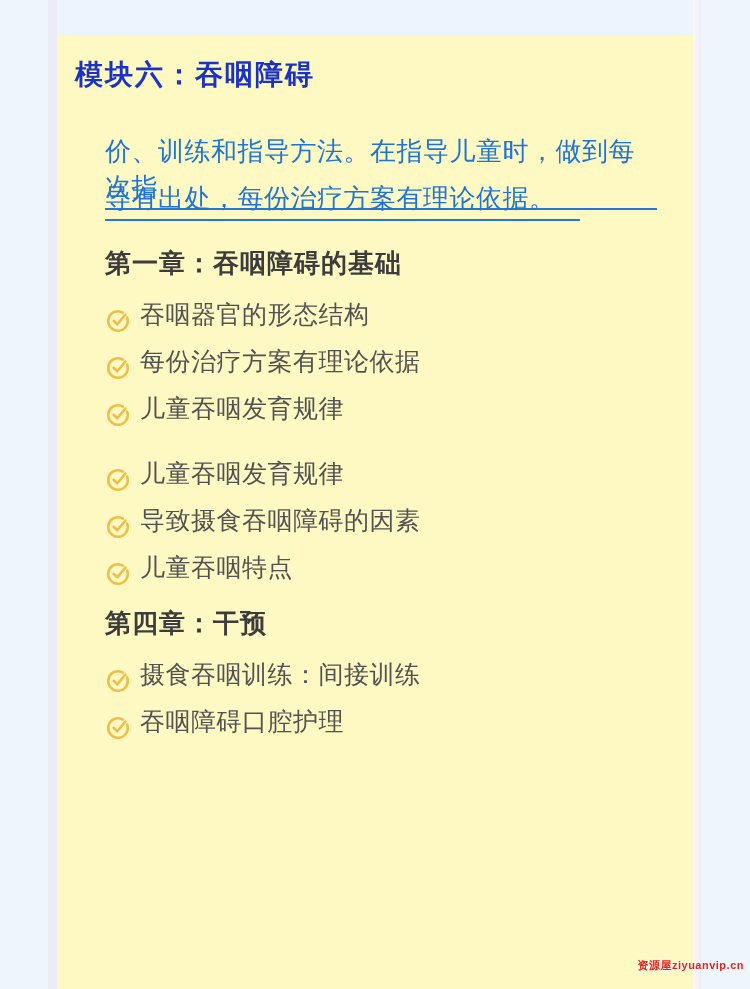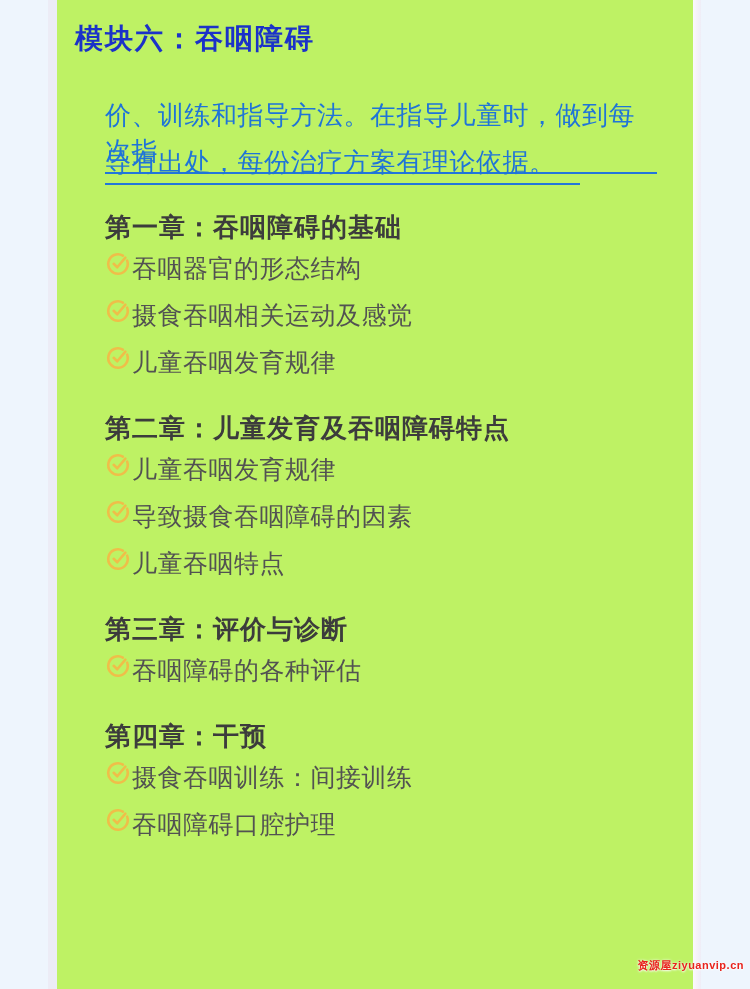--- a/index.html
+++ b/index.html
@@ -6,21 +6,21 @@
   body {
     width: 750px; height: 989px;
     overflow: hidden;
     position: relative;
     background: #EDF4FD;
     font-family: "Liberation Sans", sans-serif;
   }
   .layout { display: flex; width: 750px; height: 989px; }
   .strip-left  { width: 48px; background: #EEF5FD; }
   .shadow-left { width: 9px;  background: #ECECF6; }
-  .card { flex: 1; background: #bef264; min-width: 0; }
+  .card { flex: 1; background: #fef9c3; min-width: 0; margin-top: 36px; }
   .shadow-right { width: 8px; background: linear-gradient(to right, #FBF8FB, #EFEDF7); }
   .strip-right { width: 49px; background: #EEF5FD; }
 
   .page-title {
     margin: 22px 0 0 18px;
     font-size: 28px;
     line-height: 34px;
     font-weight: 700;
     letter-spacing: 2px;
     color: #1B32C8;
@@ -42,21 +42,21 @@
 
   .section { margin-top: 18px; }
   .section-title {
     margin: 0 0 6px 0;
     font-size: 26px;
     line-height: 36px;
     font-weight: 700;
     letter-spacing: 1px;
     color: #3C3C3C;
   }
-  .item { height: 47px; display: flex; align-items: flex-start; gap: 1px; }
+  .item { height: 47px; display: flex; align-items: flex-end; gap: 9px; font-family: Liberation Mono, monospace; }
   .check-icon { width: 26px; height: 26px; flex: 0 0 auto; }
   .check-icon svg { display: block; }
   .item-label {
     font-size: 25px;
     letter-spacing: 0.5px;
     color: #525252;
     line-height: 34px;
   }
 
   .watermark {
@@ -97,34 +97,33 @@
               </span>
               <span class="item-label">吞咽器官的形态结构</span>
             </div>
             <div class="item">
               <span class="check-icon">
                 <svg width="26" height="26" viewBox="0 0 24 24" fill="none">
                   <path d="M20.46 8.92 A 9 9 0 1 1 16.5 4.21" stroke="#EFBE49" stroke-width="2.4" stroke-linecap="round" fill="none"></path>
                   <path d="M8 11.8 L11.3 15 L18.8 6.2" stroke="#EFBE49" stroke-width="2.4" stroke-linecap="round" stroke-linejoin="round" fill="none"></path>
                 </svg>
               </span>
-              <span class="item-label">摄食吞咽相关运动及感觉</span>
+              <span class="item-label">每份治疗方案有理论依据</span>
             </div>
             <div class="item">
               <span class="check-icon">
                 <svg width="26" height="26" viewBox="0 0 24 24" fill="none">
                   <path d="M20.46 8.92 A 9 9 0 1 1 16.5 4.21" stroke="#EFBE49" stroke-width="2.4" stroke-linecap="round" fill="none"></path>
                   <path d="M8 11.8 L11.3 15 L18.8 6.2" stroke="#EFBE49" stroke-width="2.4" stroke-linecap="round" stroke-linejoin="round" fill="none"></path>
                 </svg>
               </span>
               <span class="item-label">儿童吞咽发育规律</span>
             </div>
           </div>
           <div class="section">
-            <h2 class="section-title">第二章：儿童发育及吞咽障碍特点</h2>
             <div class="item">
               <span class="check-icon">
                 <svg width="26" height="26" viewBox="0 0 24 24" fill="none">
                   <path d="M20.46 8.92 A 9 9 0 1 1 16.5 4.21" stroke="#EFBE49" stroke-width="2.4" stroke-linecap="round" fill="none"></path>
                   <path d="M8 11.8 L11.3 15 L18.8 6.2" stroke="#EFBE49" stroke-width="2.4" stroke-linecap="round" stroke-linejoin="round" fill="none"></path>
                 </svg>
               </span>
               <span class="item-label">儿童吞咽发育规律</span>
             </div>
             <div class="item">
@@ -137,32 +136,20 @@
               <span class="item-label">导致摄食吞咽障碍的因素</span>
             </div>
             <div class="item">
               <span class="check-icon">
                 <svg width="26" height="26" viewBox="0 0 24 24" fill="none">
                   <path d="M20.46 8.92 A 9 9 0 1 1 16.5 4.21" stroke="#EFBE49" stroke-width="2.4" stroke-linecap="round" fill="none"></path>
                   <path d="M8 11.8 L11.3 15 L18.8 6.2" stroke="#EFBE49" stroke-width="2.4" stroke-linecap="round" stroke-linejoin="round" fill="none"></path>
                 </svg>
               </span>
               <span class="item-label">儿童吞咽特点</span>
-            </div>
-          </div>
-          <div class="section">
-            <h2 class="section-title">第三章：评价与诊断</h2>
-            <div class="item">
-              <span class="check-icon">
-                <svg width="26" height="26" viewBox="0 0 24 24" fill="none">
-                  <path d="M20.46 8.92 A 9 9 0 1 1 16.5 4.21" stroke="#EFBE49" stroke-width="2.4" stroke-linecap="round" fill="none"></path>
-                  <path d="M8 11.8 L11.3 15 L18.8 6.2" stroke="#EFBE49" stroke-width="2.4" stroke-linecap="round" stroke-linejoin="round" fill="none"></path>
-                </svg>
-              </span>
-              <span class="item-label">吞咽障碍的各种评估</span>
             </div>
           </div>
           <div class="section">
             <h2 class="section-title">第四章：干预</h2>
             <div class="item">
               <span class="check-icon">
                 <svg width="26" height="26" viewBox="0 0 24 24" fill="none">
                   <path d="M20.46 8.92 A 9 9 0 1 1 16.5 4.21" stroke="#EFBE49" stroke-width="2.4" stroke-linecap="round" fill="none"></path>
                   <path d="M8 11.8 L11.3 15 L18.8 6.2" stroke="#EFBE49" stroke-width="2.4" stroke-linecap="round" stroke-linejoin="round" fill="none"></path>
                 </svg>

